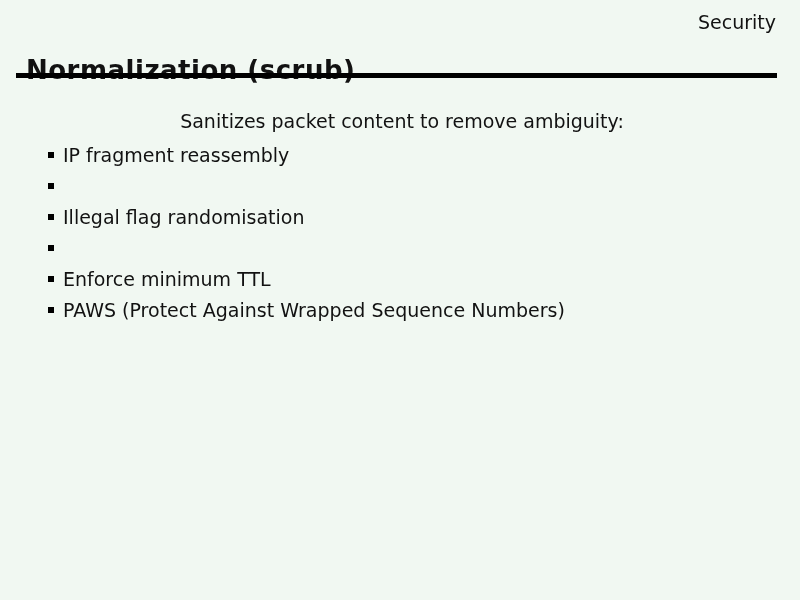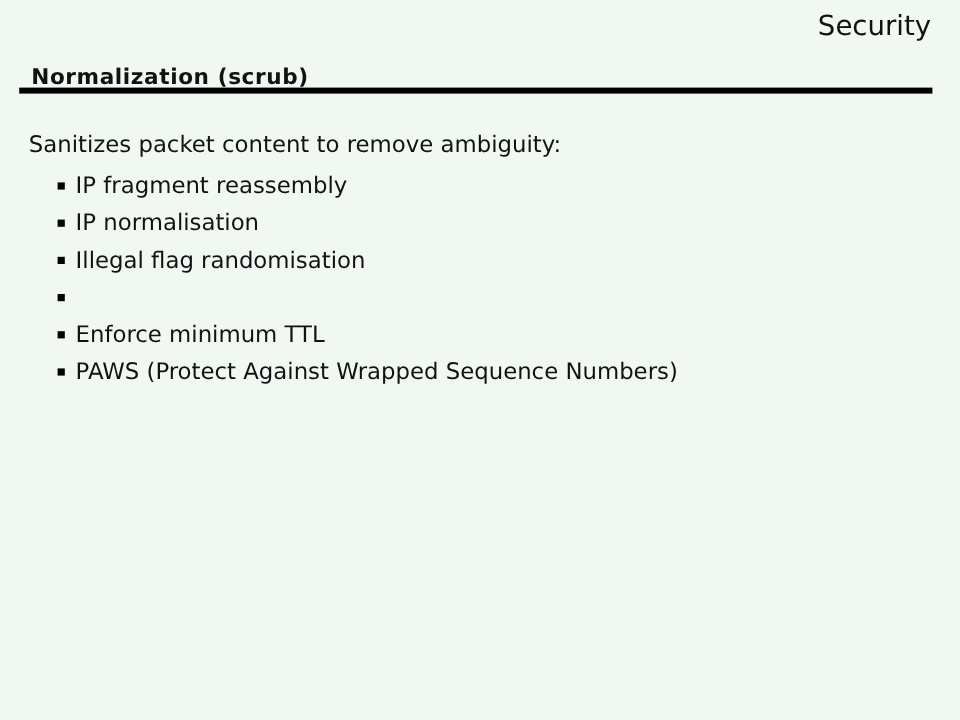--- a/index.html
+++ b/index.html
@@ -12,28 +12,28 @@
     height: 600px;
     background: #f1f8f2;
     color: #121212;
     font-family: "DejaVu Sans", "Liberation Sans", sans-serif;
     overflow: hidden;
   }
   .corner-label {
     position: absolute;
     top: 10px;
     right: 24px;
-    font-size: 23px;
+    font-size: 19px;
     line-height: 24px;
   }
   .slide-title {
     position: absolute;
     top: 38px;
     left: 26px;
-    font-size: 18px;
+    font-size: 26px;
     line-height: 30px;
     letter-spacing: 0.5px;
   }
   .title-rule {
     position: absolute;
     top: 73px;
     left: 16px;
     width: 761px;
     height: 5px;
     background: #000000;
@@ -41,20 +41,21 @@
   .content {
     position: absolute;
     top: 108px;
     left: 24px;
     right: 20px;
   }
   .intro-line {
     font-size: 19px;
     line-height: 26px;
     margin: 0 0 5px 0;
+    text-align: center;
   }
   ul.bullet-list {
     list-style: none;
     margin: 0;
     padding: 0;
   }
   ul.bullet-list li {
     display: flex;
     align-items: center;
     height: 31px;
@@ -89,21 +90,20 @@
 
     <ul class="bullet-list">
 
         <li>
           <span class="bullet-square"></span>
           <span class="bullet-text">IP fragment reassembly</span>
         </li>
 
         <li>
           <span class="bullet-square"></span>
-          <span class="bullet-text">IP normalisation</span>
         </li>
 
 
 
         <li>
           <span class="bullet-square"></span>
           <span class="bullet-text">Illegal flag randomisation</span>
         </li>
 
         <li>

